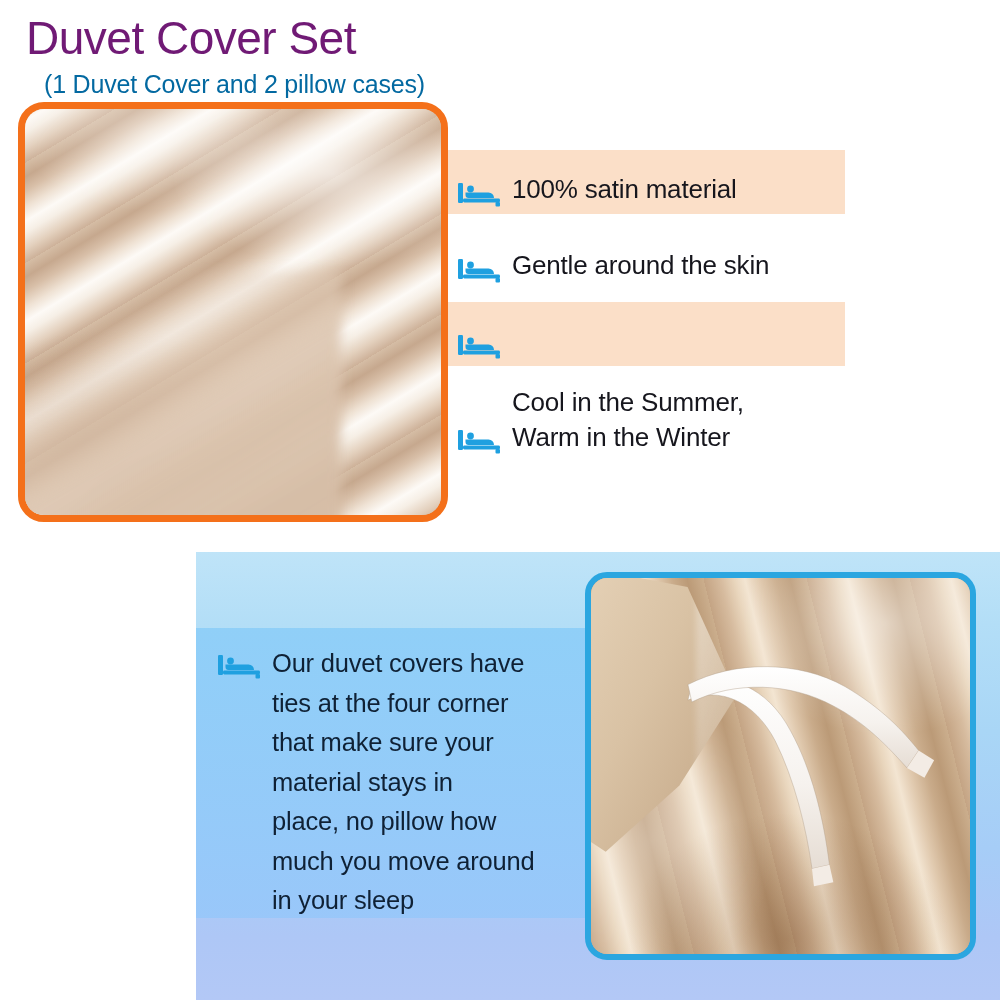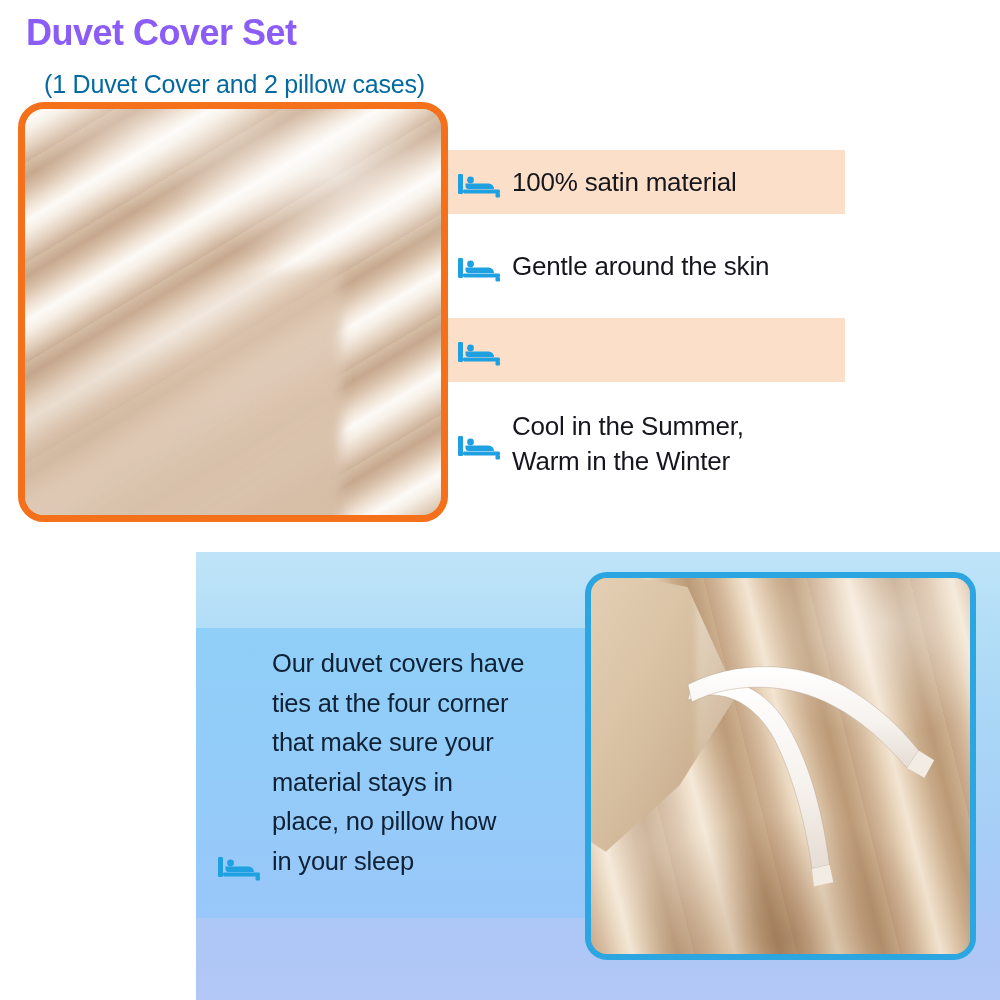--- a/index.html
+++ b/index.html
@@ -22,24 +22,24 @@
     width: 1000px;
     height: 1000px;
     background: #ffffff;
   }
 
   
   .title {
     position: absolute;
     left: 26px;
     top: 14px;
-    font-size: 36px;
-    font-weight: bold;
+    font-size: 46px;
+    font-weight: normal;
     letter-spacing: -0.5px;
-    color: #8b5cf6;
+    color: #701a75;
     line-height: 1.05;
     white-space: nowrap;
   }
   .subtitle {
     position: absolute;
     left: 44px;
     top: 70px;
     font-size: 25px;
     color: #0369a1;
     white-space: nowrap;
@@ -97,24 +97,24 @@
   
   .features {
     position: absolute;
     left: 448px;
     top: 150px;
     width: 420px;
   }
   .feature {
     position: relative;
     display: flex;
-    align-items: center;
+    align-items: flex-end;
     min-height: 50px;
     padding: 7px 0 7px 0;
-    margin-bottom: 20px;
+    margin-bottom: 12px;
   }
   .feature.banded {
     background: #FBDFC8;
     width: 397px;
   }
   .feature .bed-ico {
     flex: 0 0 auto;
     width: 42px;
     height: 26px;
     margin: 6px 12px 0 10px;
@@ -151,21 +151,21 @@
     width: 392px;
     height: 290px;
     background: linear-gradient(180deg, rgba(141,206,248,0.92), rgba(150,199,250,0.86));
   }
   .panel-text {
     position: absolute;
     left: 22px;
     top: 92px;
     width: 372px;
     display: flex;
-    align-items: flex-end;
+    align-items: flex-start;
   }
   .panel-text .bed-ico {
     flex: 0 0 auto;
     width: 42px;
     height: 26px;
     margin: 9px 12px 0 0;
   }
   .panel-text .ptext {
     font-size: 25.5px;
     line-height: 1.55;
@@ -330,20 +330,21 @@
             <rect x="37.5" y="21" width="4.5" height="4.5" rx="1"></rect>
           </g>
         </svg>
       </span>
       <span class="ptext">
         <span>Our duvet covers have</span>
         <span>ties at the four corner</span>
         <span>that make sure your</span>
         <span>material stays in</span>
         <span>place, no pillow how</span>
+        <span>much you move around</span>
         <span>in your sleep</span>
       </span>
     </div>
 
     <div class="photo-tie" style="left:389px; top:20px; position:absolute;">
       <div class="satin-tie"></div>
       <div class="tie-flap"></div>
       <svg class="ribbon-svg" viewBox="0 0 391 388" preserveAspectRatio="none" xmlns="http://www.w3.org/2000/svg">
         <defs>
           <linearGradient id="rg" x1="0" y1="0" x2="0" y2="1">

